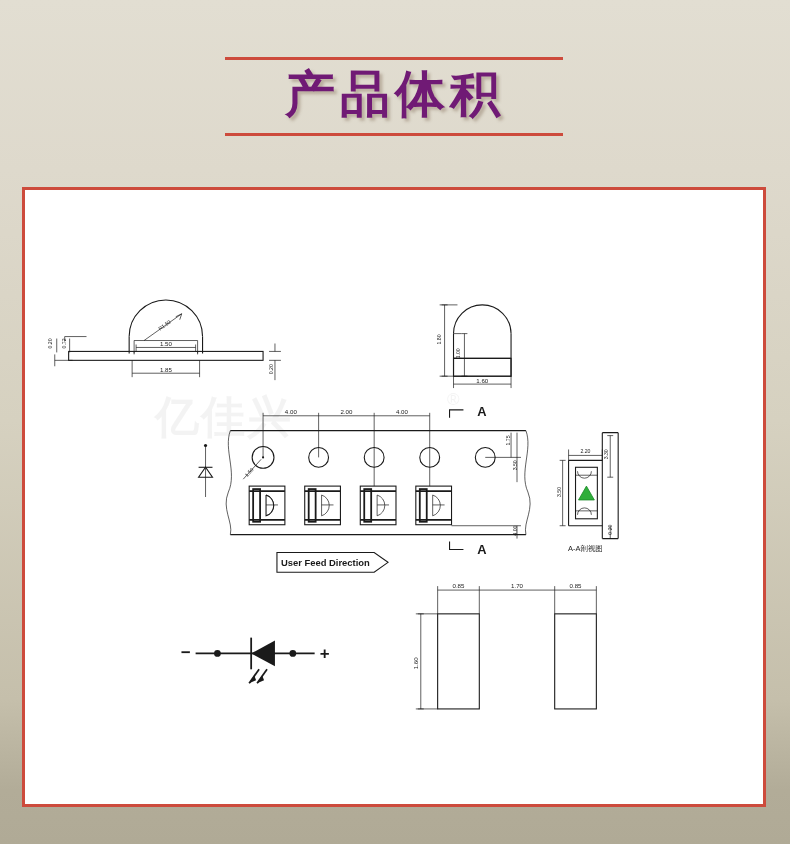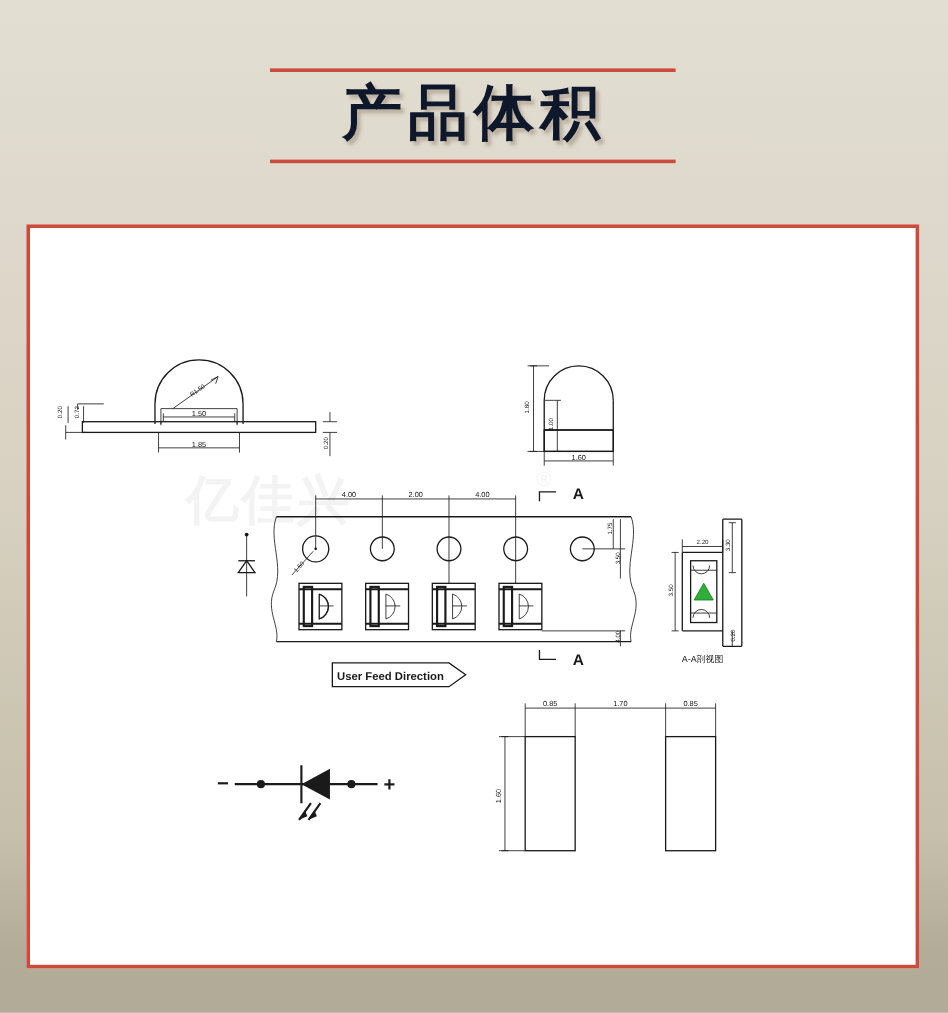--- a/index.html
+++ b/index.html
@@ -39,21 +39,21 @@
   #title-rule-bot  { top: 133px; }
   #page-title {
     position: absolute;
     left: 0;
     top: 62px;
     width: 790px;
     text-align: center;
     font-size: 50px;
     font-weight: bold;
     letter-spacing: 5px;
-    color: #0f172a;
+    color: #701a75;
     text-shadow: 3px 3px 3px rgba(140,120,100,0.45);
     font-family: "Liberation Sans", sans-serif;
     line-height: 64px;
   }
 
   
   #drawing-panel {
     position: absolute;
     left: 22px;
     top: 187px;

